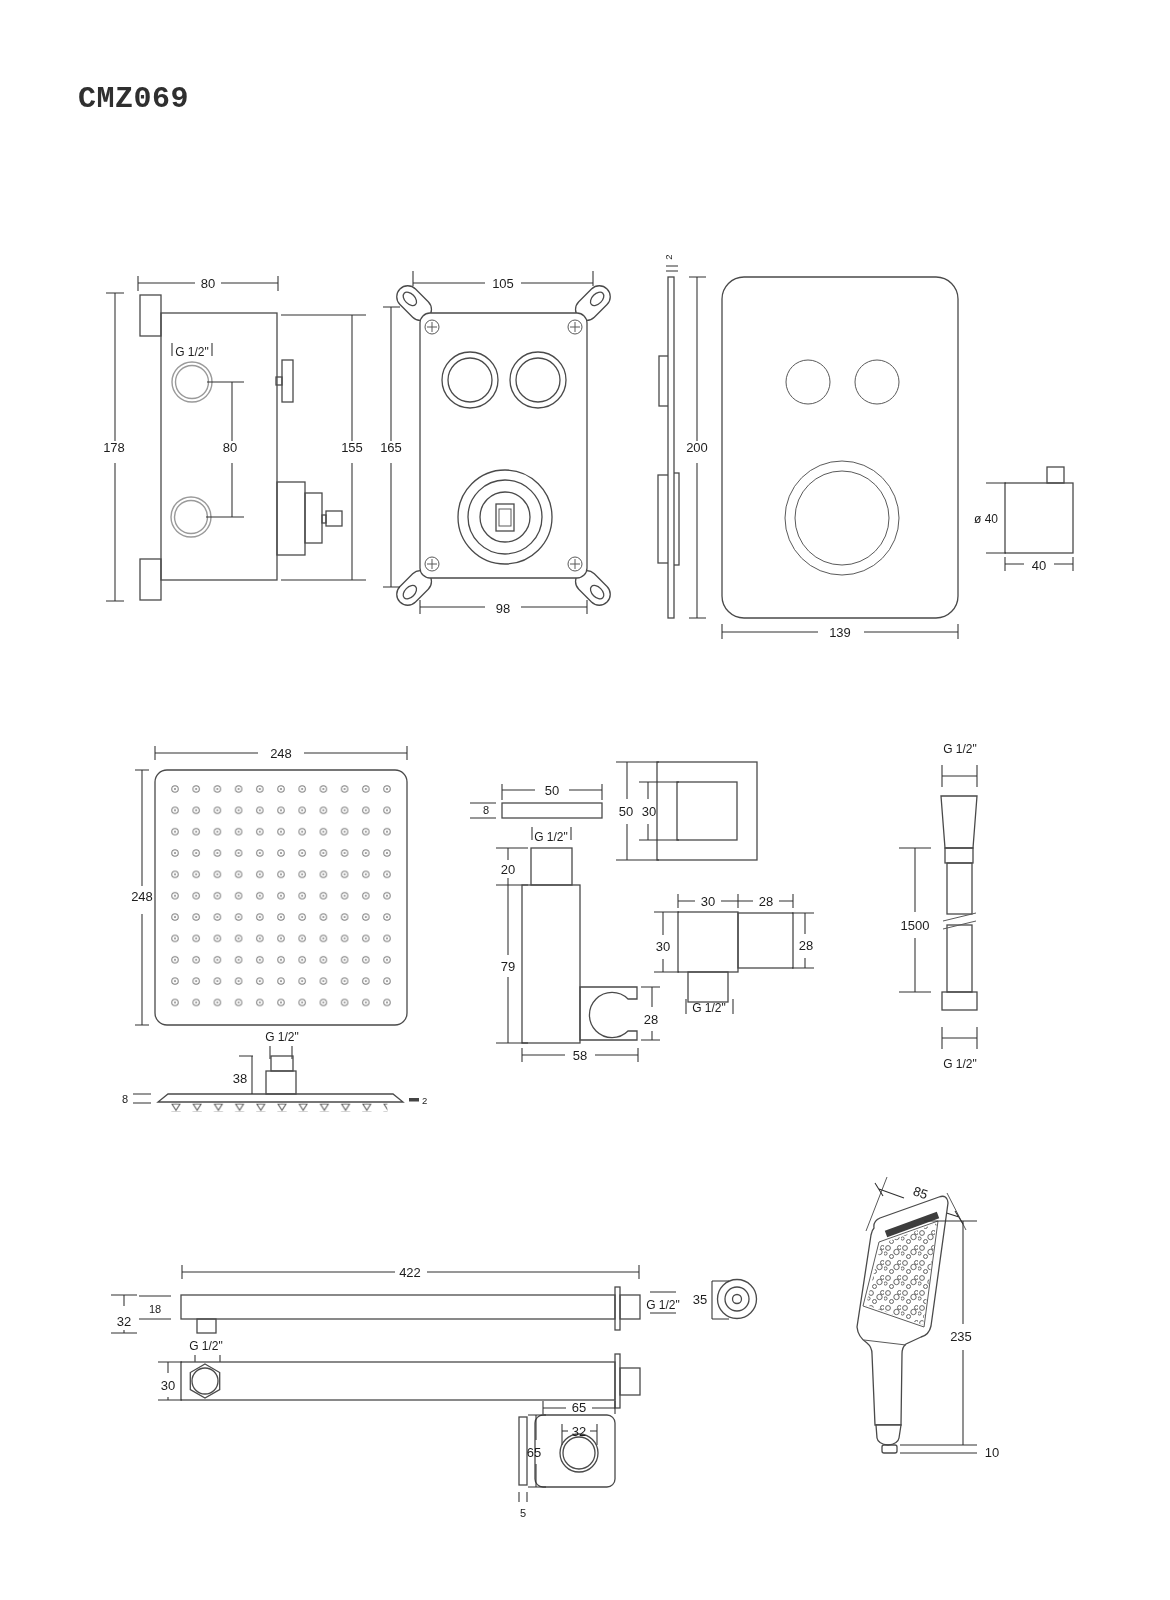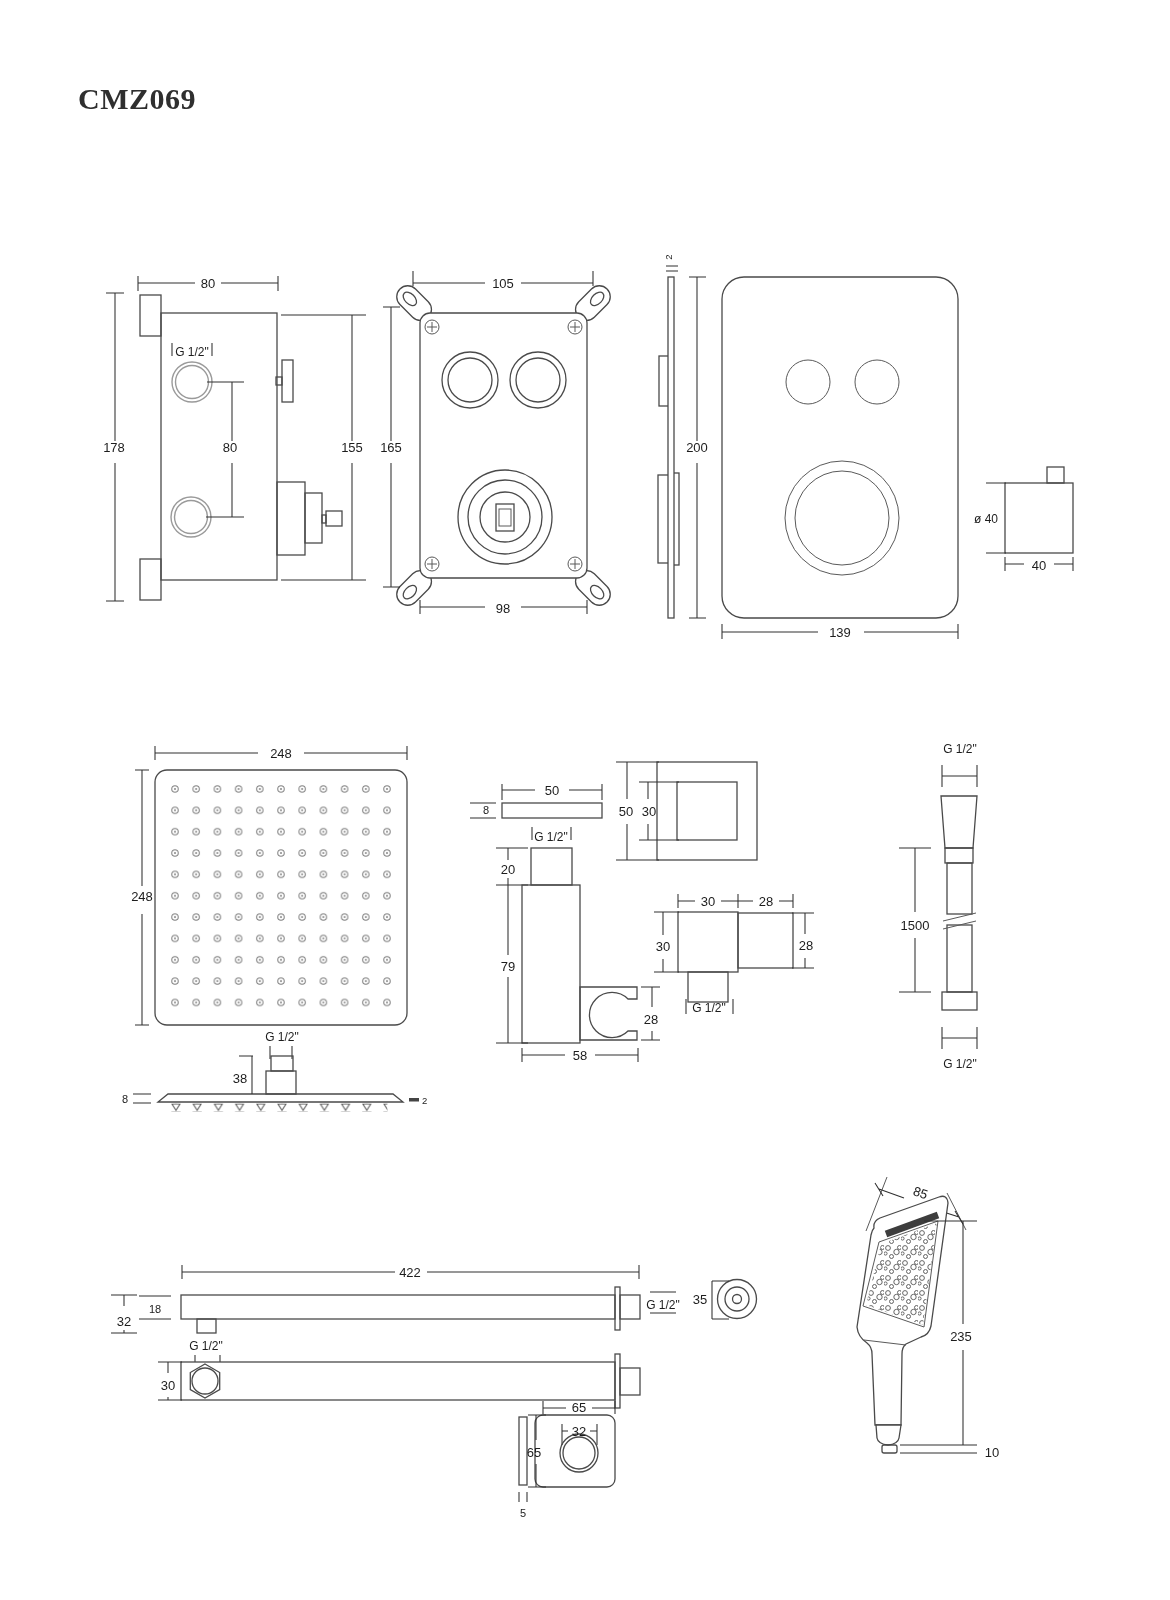--- a/index.html
+++ b/index.html
@@ -1,18 +1,18 @@
 <!DOCTYPE html>
 <html><head>
 <meta charset="utf-8">
 <style>
   html,body{margin:0;padding:0;background:#ffffff;}
   body{width:1170px;height:1600px;position:relative;font-family:"Liberation Sans",sans-serif;}
   .page-title{position:absolute;left:78px;top:82px;margin:0;font-size:30px;font-weight:700;
-              color:#2f2f2f;letter-spacing:.5px;font-family:Liberation Serif, serif;}
+              color:#2f2f2f;letter-spacing:.5px;font-family:Liberation Mono, monospace;}
   svg{position:absolute;left:0;top:0;}
   .o{stroke:#4a4a4a;stroke-width:1.3;fill:none;}
   .of{stroke:#4a4a4a;stroke-width:1.3;fill:#ffffff;}
   .og{stroke:#9a9a9a;stroke-width:1.4;fill:none;}
   .thin{stroke:#5a5a5a;stroke-width:1;fill:none;}
   .d{stroke:#303030;stroke-width:1.05;fill:none;}
   text{fill:#1d1d1d;font-family:"Liberation Sans",sans-serif;font-size:13px;}
   .m{font-size:12px;}
   .s{font-size:11px;}
   .xs{font-size:9.5px;}

